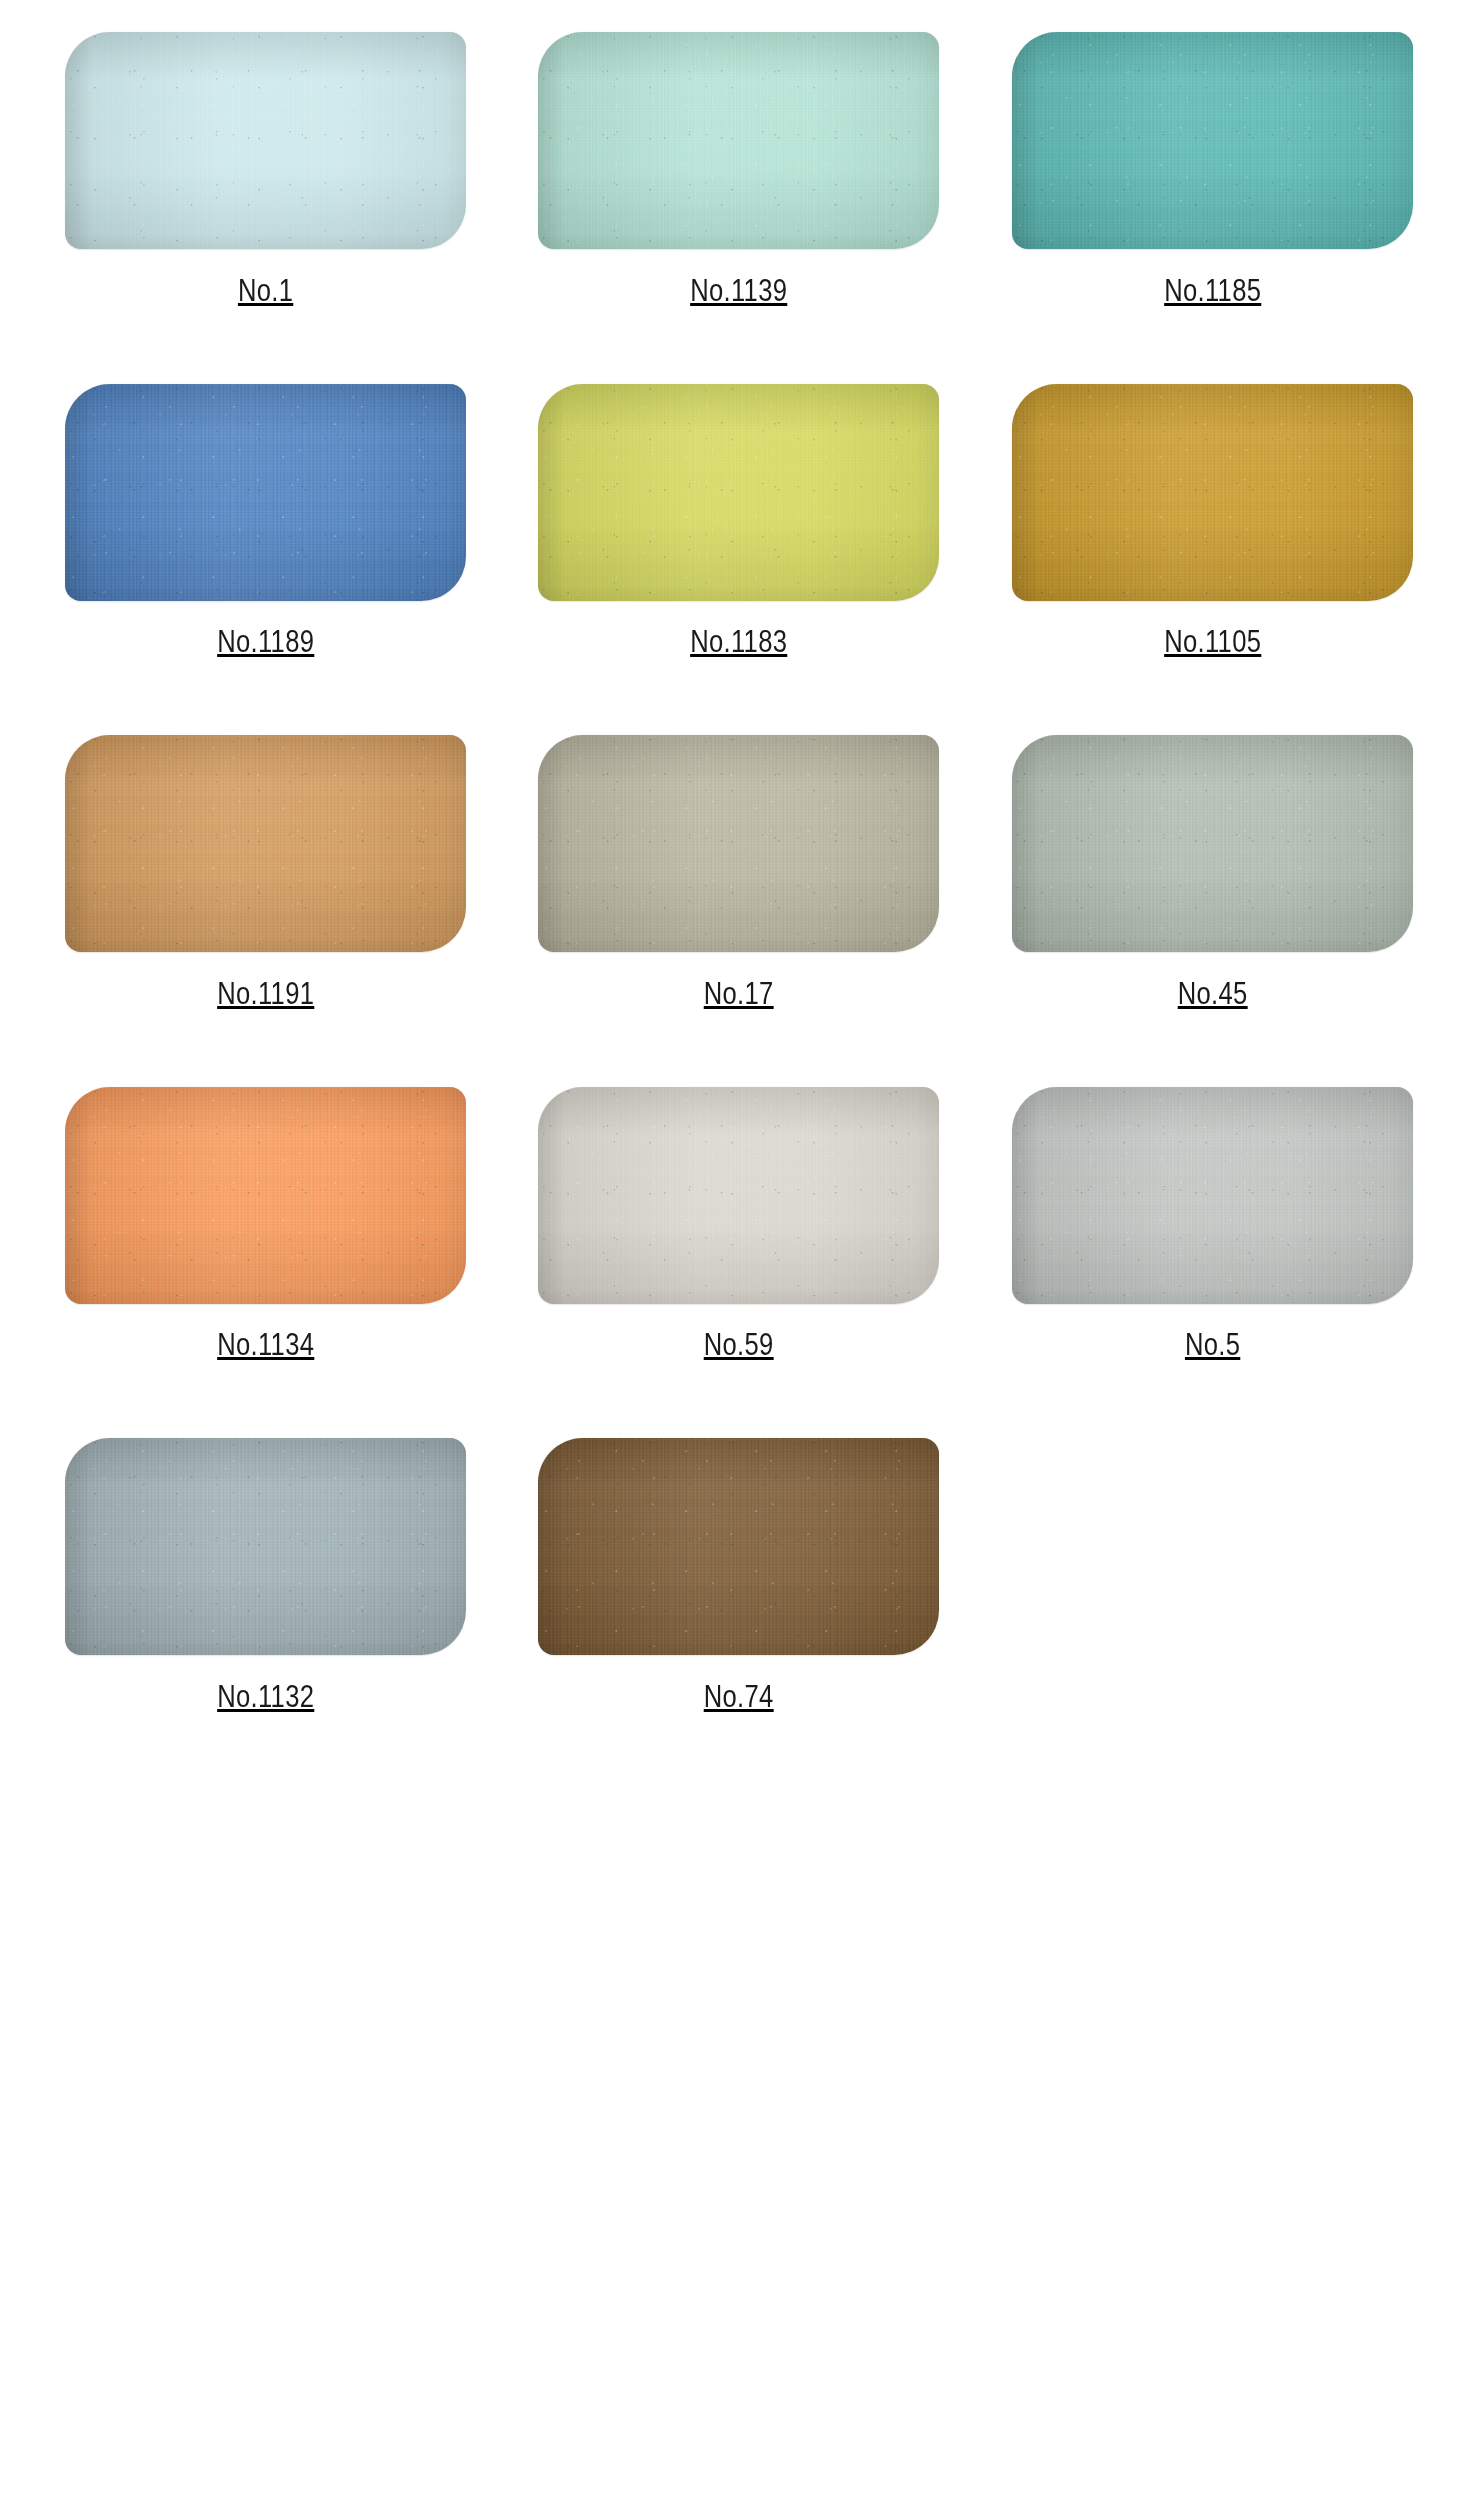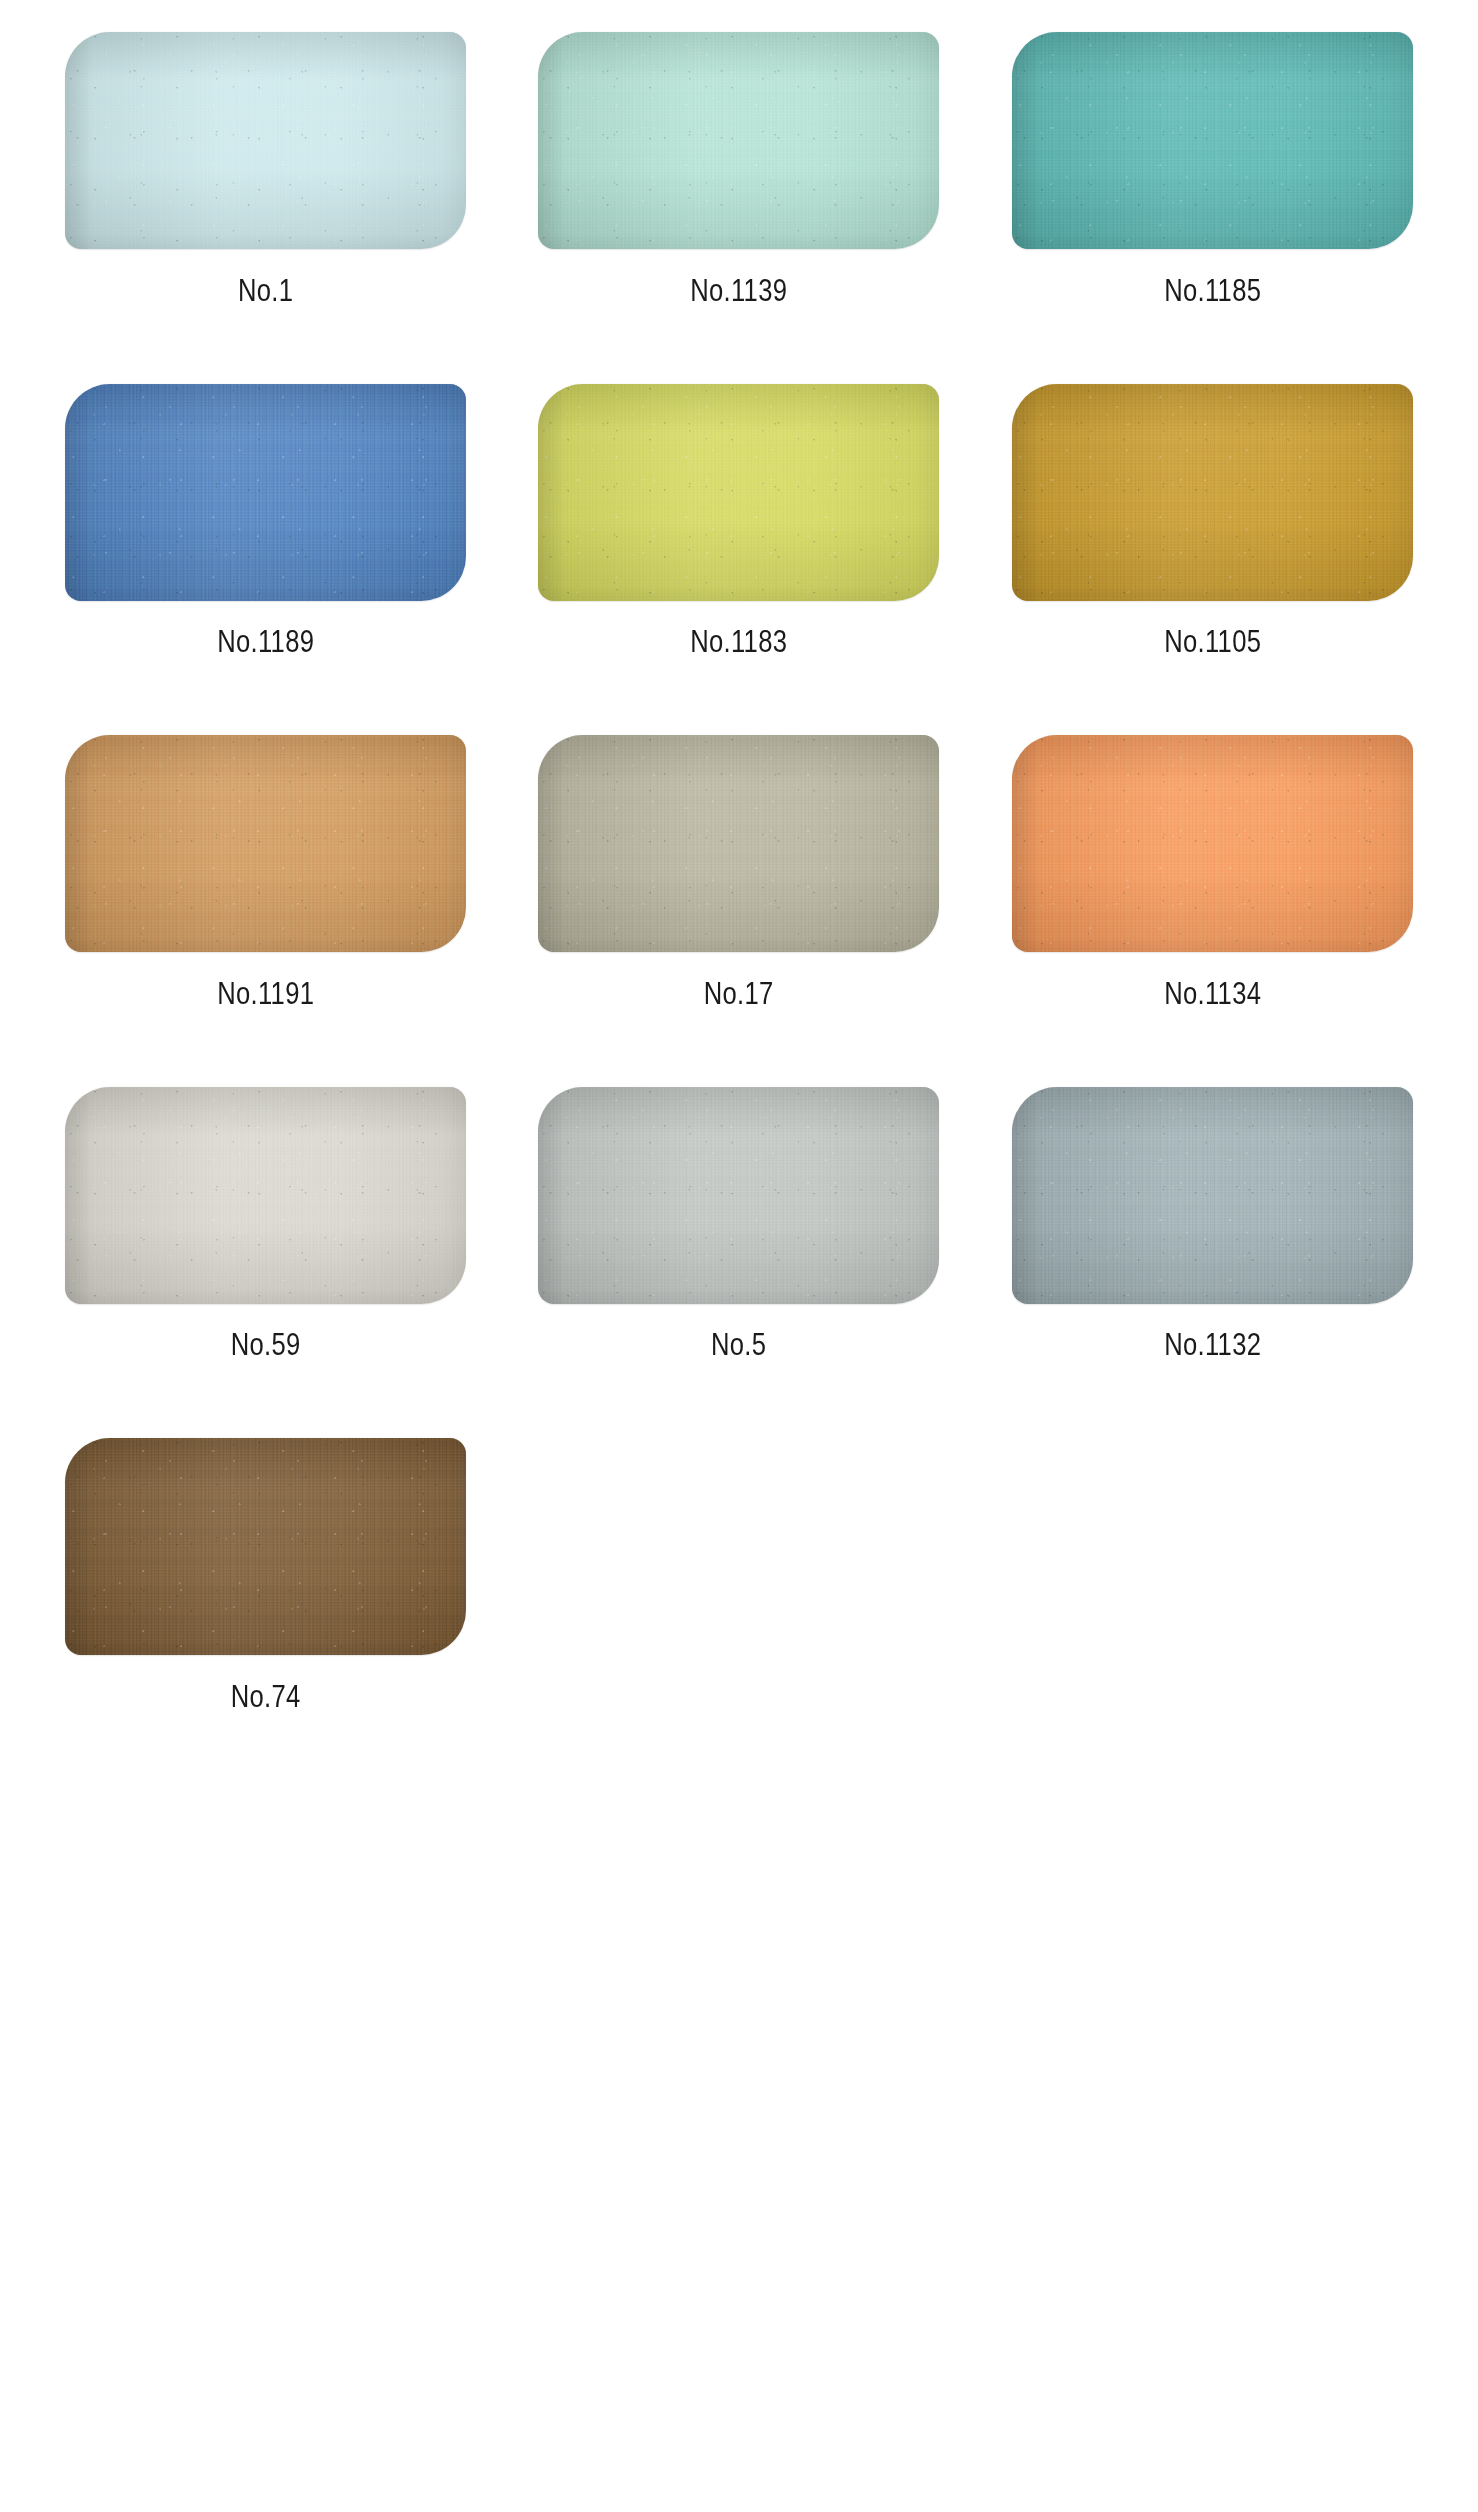--- a/index.html
+++ b/index.html
@@ -19,20 +19,21 @@
   #swatch-grid {
     display: grid;
     grid-template-columns: repeat(3, 1fr);
     grid-template-rows: repeat(7, 1fr);
     width: 1478px;
     height: 2512px;
     box-sizing: border-box;
     padding: 32px 38px 19px 38px;
     column-gap: 19px;
     row-gap: 0px;
+    text-decoration: underline;
   }
 
   .swatch-cell {
     display: flex;
     flex-direction: column;
     align-items: center;
     justify-content: flex-start;
     position: relative;
   }
 
@@ -231,20 +232,31 @@
           <div class="tex-v"></div>
           <div class="tex-h"></div>
           <div class="tex-dot"></div>
           <div class="shade"></div>
         </div>
       </div>
       <div class="chip-label" style="color: rgb(26, 26, 26);">No.17</div>
     </div>
     <div class="swatch-cell">
       <div class="chip-wrap">
+        <div class="chip" style="background-color: rgb(176, 187, 176);">
+          <div class="tex-v"></div>
+          <div class="tex-h"></div>
+          <div class="tex-dot"></div>
+          <div class="shade"></div>
+        </div>
+      </div>
+      <div class="chip-label" style="color: rgb(26, 26, 26);">No.45</div>
+    </div>
+    <div class="swatch-cell">
+      <div class="chip-wrap">
         <div class="chip" style="background-color: rgb(247, 154, 92);">
           <div class="tex-v"></div>
           <div class="tex-h"></div>
           <div class="tex-dot"></div>
           <div class="shade"></div>
         </div>
       </div>
       <div class="chip-label" style="color: rgb(26, 26, 26);">No.1134</div>
     </div>
     <div class="swatch-cell">

